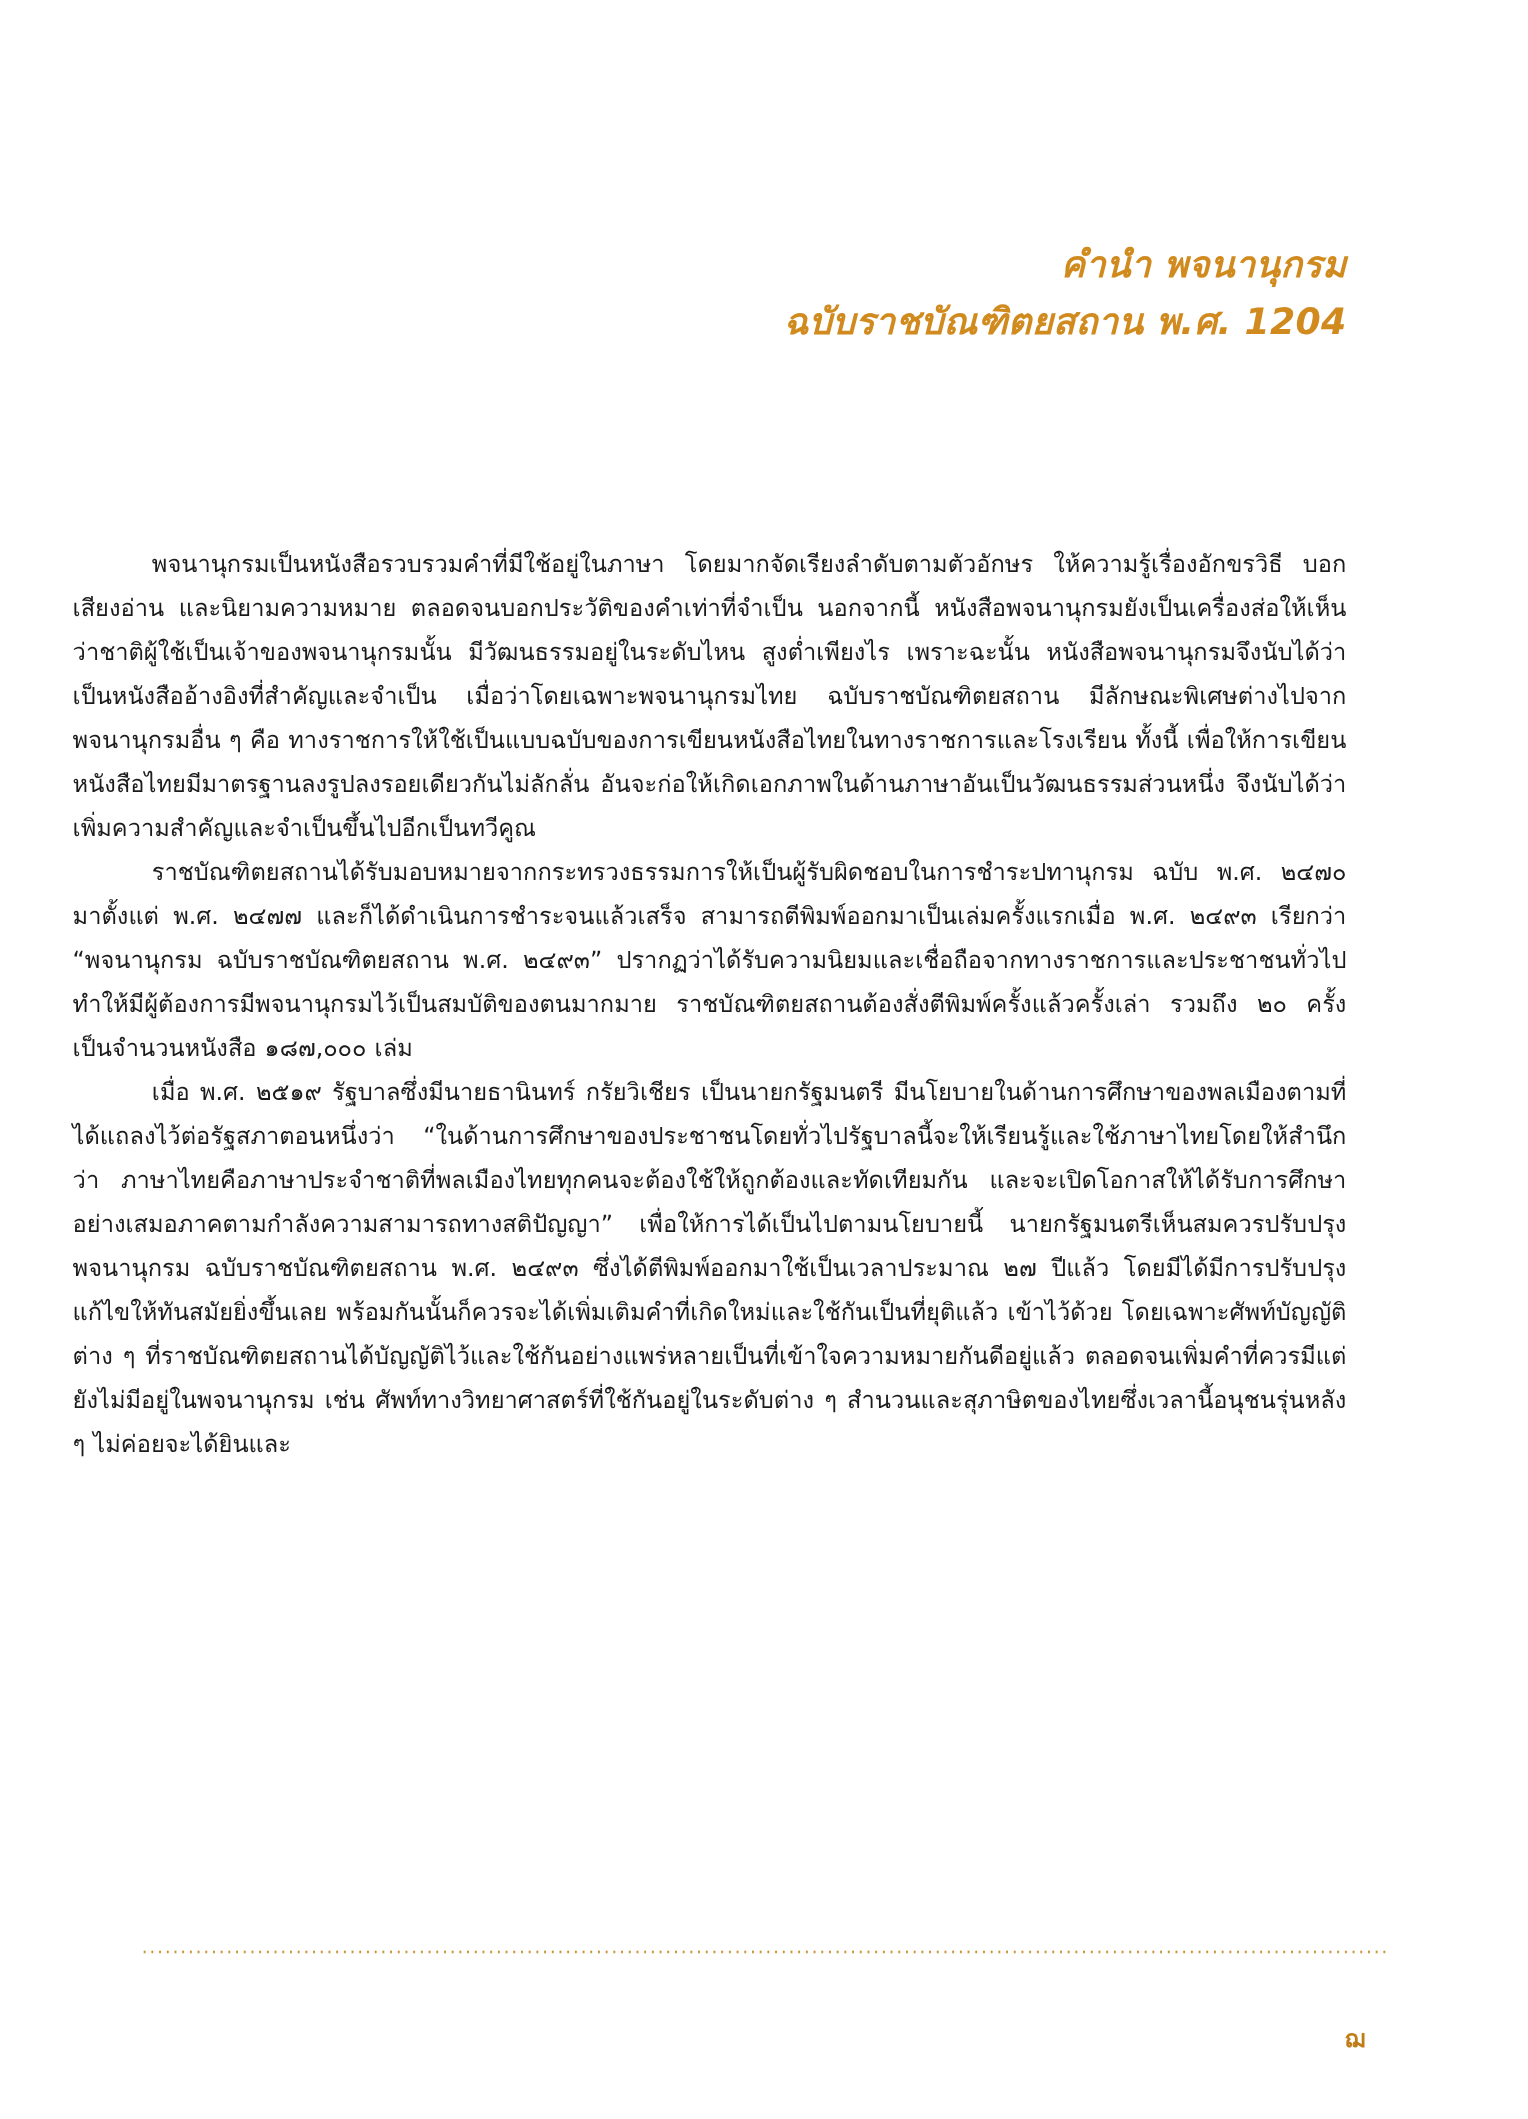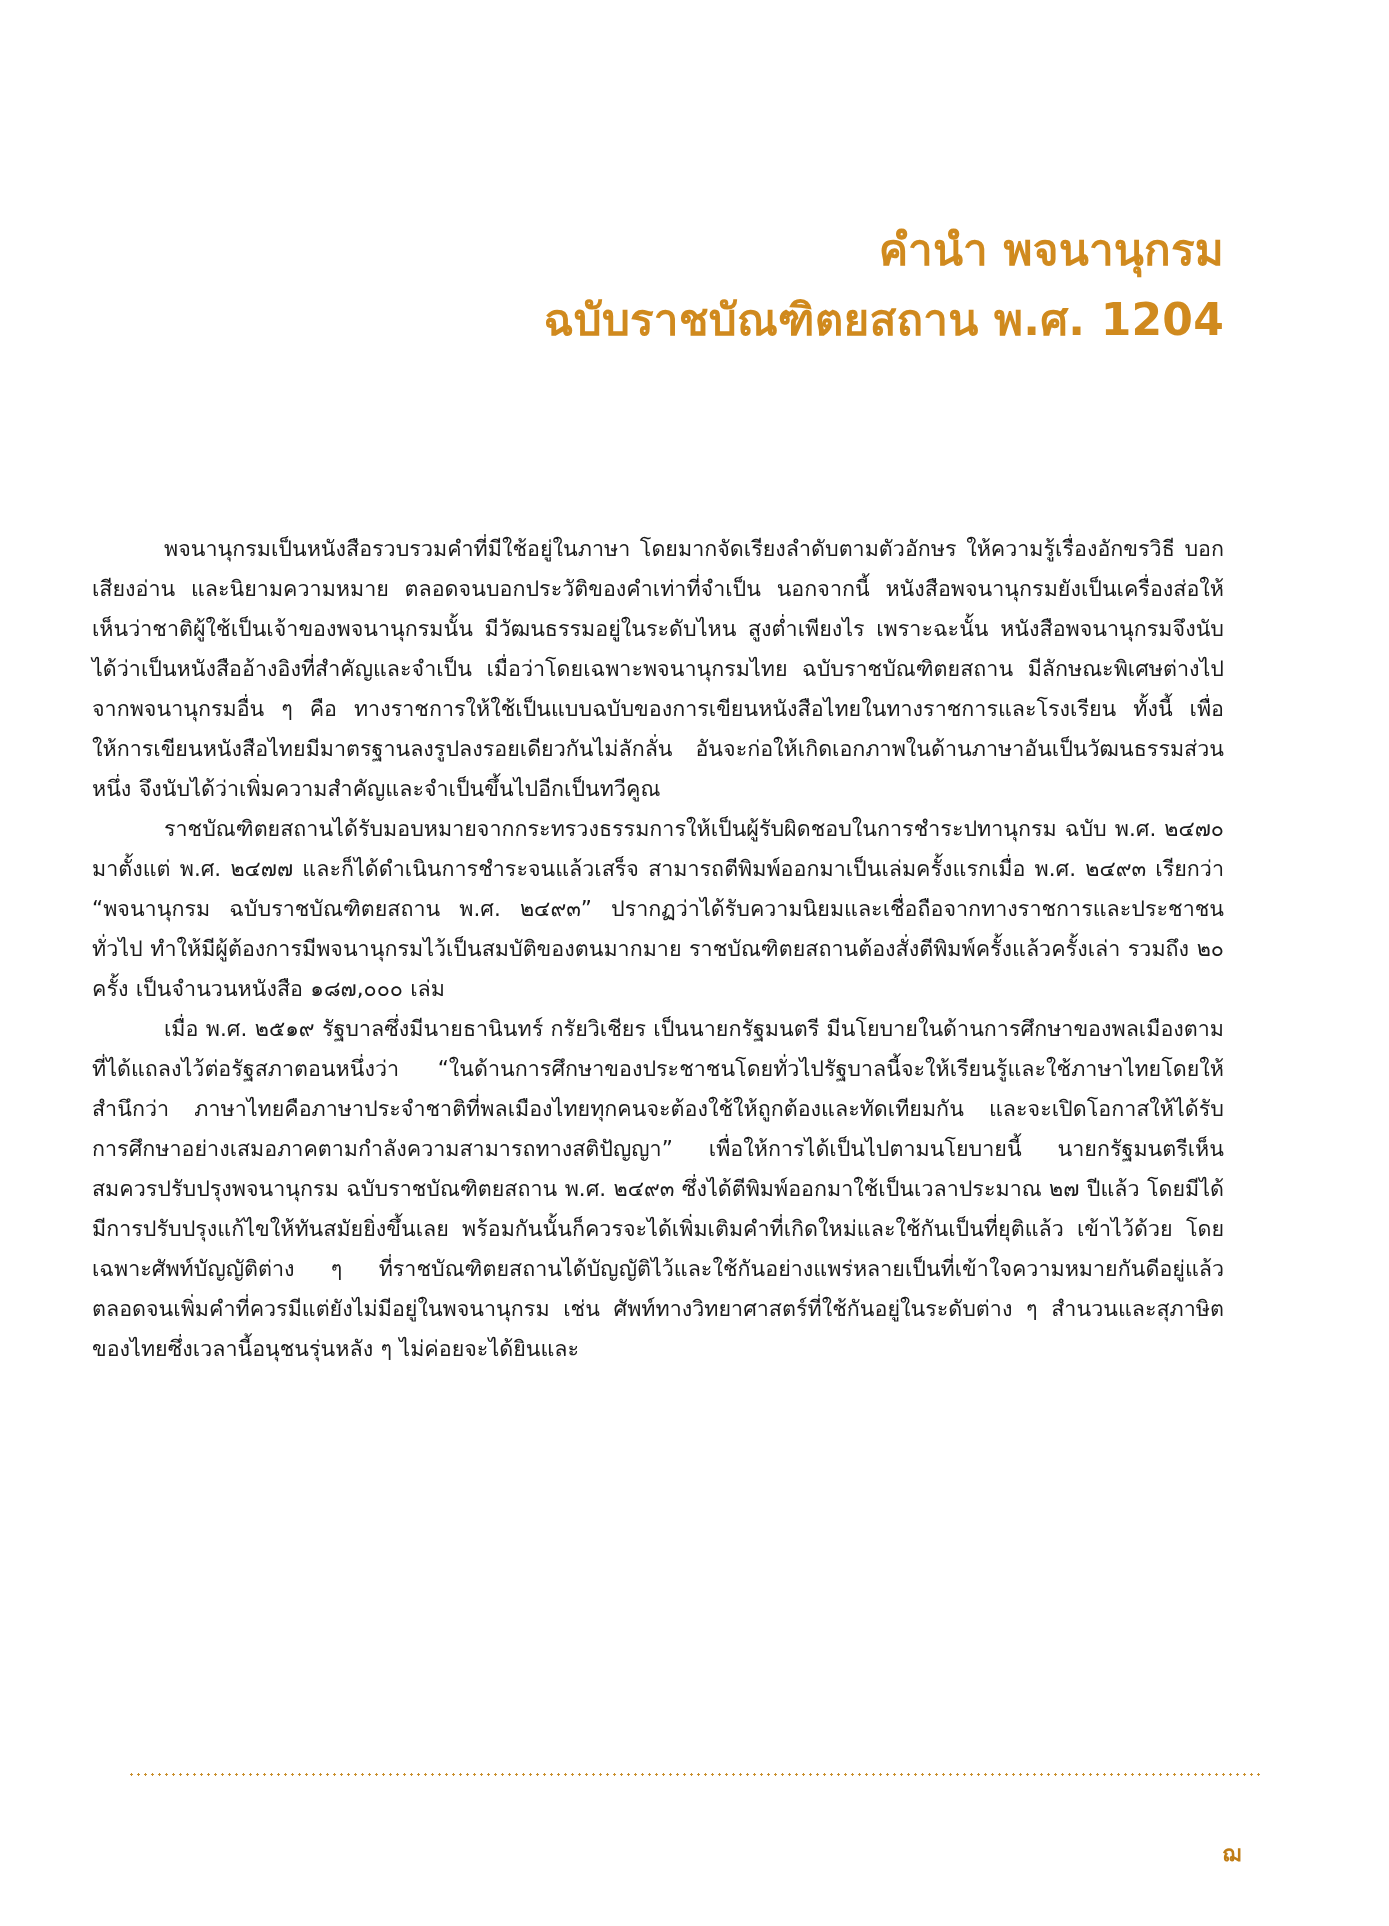--- a/index.html
+++ b/index.html
@@ -23,31 +23,32 @@
   }
 
   
   .title-block {
     margin-top: 215px;
     padding-right: 165px;
     text-align: right;
     color: #d08a1e;
   }
   .title-line {
-    font-size: 44px;
+    font-size: 33px;
     line-height: 1.58;
     font-weight: bold;
     letter-spacing: 0.2px;
     color: #d08a1e;
+    font-style: italic;
   }
 
   
   .body-block {
     margin-top: 175px;
-    padding-left: 92px;
+    padding-left: 66px;
     padding-right: 165px;
     color: #1b1b1b;
   }
   .para {
     font-size: 21.5px;
     line-height: 1.86;
     text-align: justify;
     text-justify: inter-word;
     text-indent: 72px;
     margin: 0 0 0 0;

